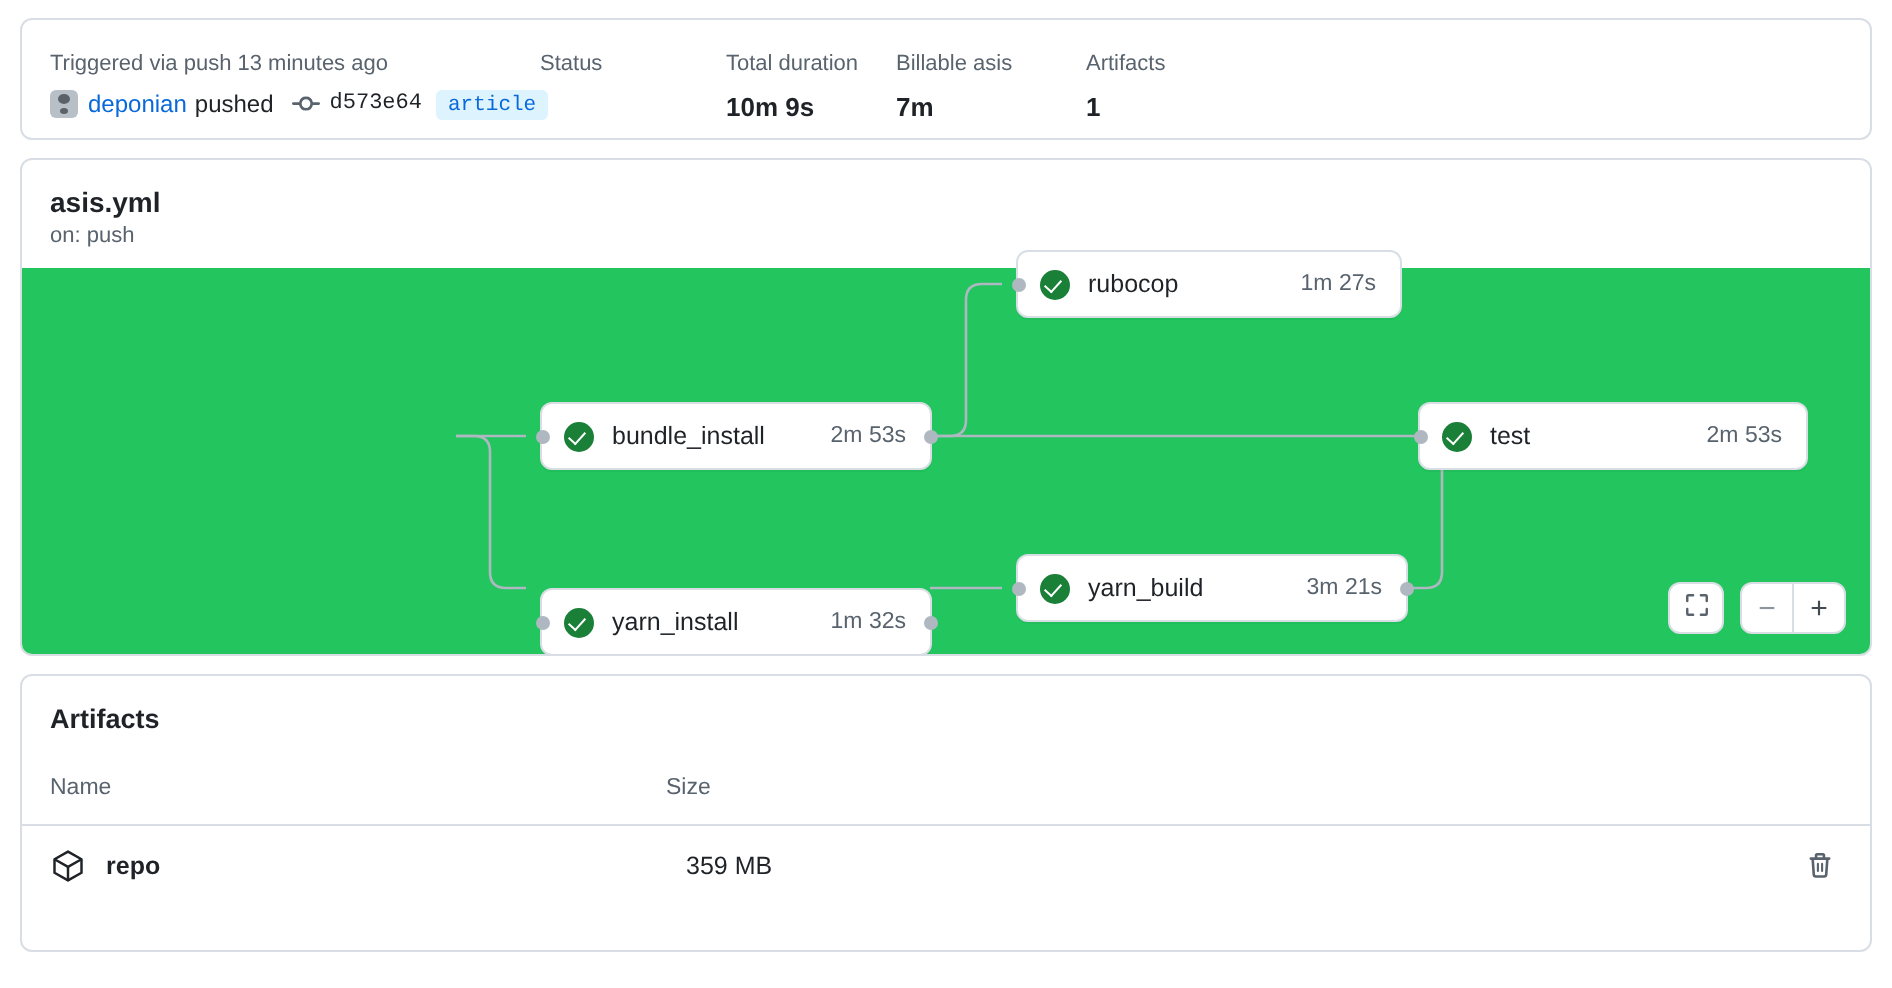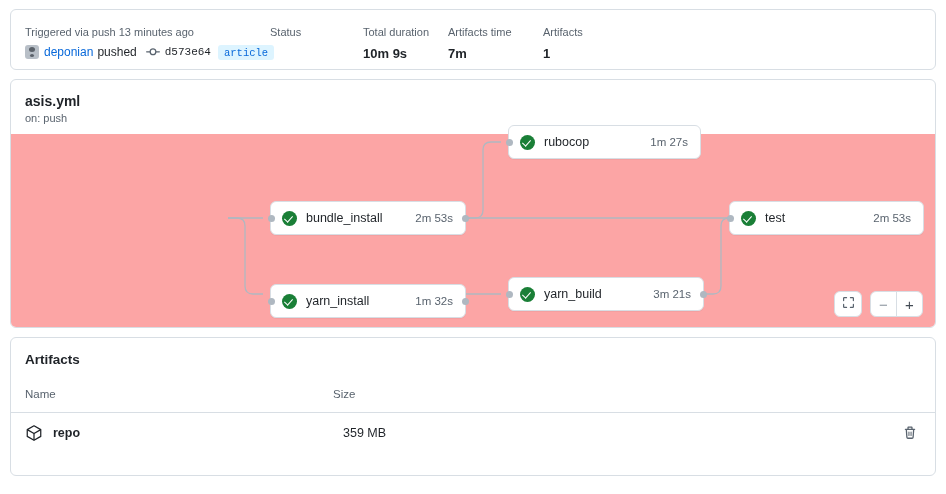--- a/index.html
+++ b/index.html
@@ -143,21 +143,21 @@
     color: #59636e;
     line-height: 15px;
     margin-top: 1px;
   }
   .graph-canvas {
     position: absolute;
     left: 0;
     top: 54px;
     right: 0;
     bottom: 0;
-    background: #fca5a5;
+    background: #22c55e;
   }
   .edges {
     position: absolute;
     left: 0; top: 0;
     width: 944px;
     height: 195px;
     pointer-events: none;
   }
   .node {
     position: absolute;
@@ -344,21 +344,21 @@
       <div class="sum-block c-status">
         <div class="sum-label">Status</div>
       </div>
 
       <div class="sum-block c-duration">
         <div class="sum-label">Total duration</div>
         <div class="sum-value">10m 9s</div>
       </div>
 
       <div class="sum-block c-billable">
-        <div class="sum-label">Artifacts time</div>
+        <div class="sum-label">Billable asis</div>
         <div class="sum-value">7m</div>
       </div>
 
       <div class="sum-block c-artifacts">
         <div class="sum-label">Artifacts</div>
         <div class="sum-value">1</div>
       </div>
 
     </div>
   </div>
@@ -398,28 +398,28 @@
 
 
       <div class="node" style="left:259px; top:67px; width:196px;">
         <span class="port in"></span>
         <span class="check"></span>
         <span class="nm">bundle_install</span>
         <span class="dur">2m 53s</span>
         <span class="port out"></span>
       </div>
 
-      <div class="node" style="left:718px; top:67px; width:195px;">
+      <div class="node" style="left:698px; top:67px; width:195px;">
         <span class="port in"></span>
         <span class="check"></span>
         <span class="nm">test</span>
         <span class="dur">2m 53s</span>
       </div>
 
-      <div class="node" style="left:259px; top:150px; width:196px;">
+      <div class="node" style="left:259px; top:160px; width:196px;">
         <span class="port in"></span>
         <span class="check"></span>
         <span class="nm">yarn_install</span>
         <span class="dur">1m 32s</span>
         <span class="port out"></span>
       </div>
 
       <div class="node" style="left:497px; top:143px; width:196px;">
         <span class="port in"></span>
         <span class="check"></span>

